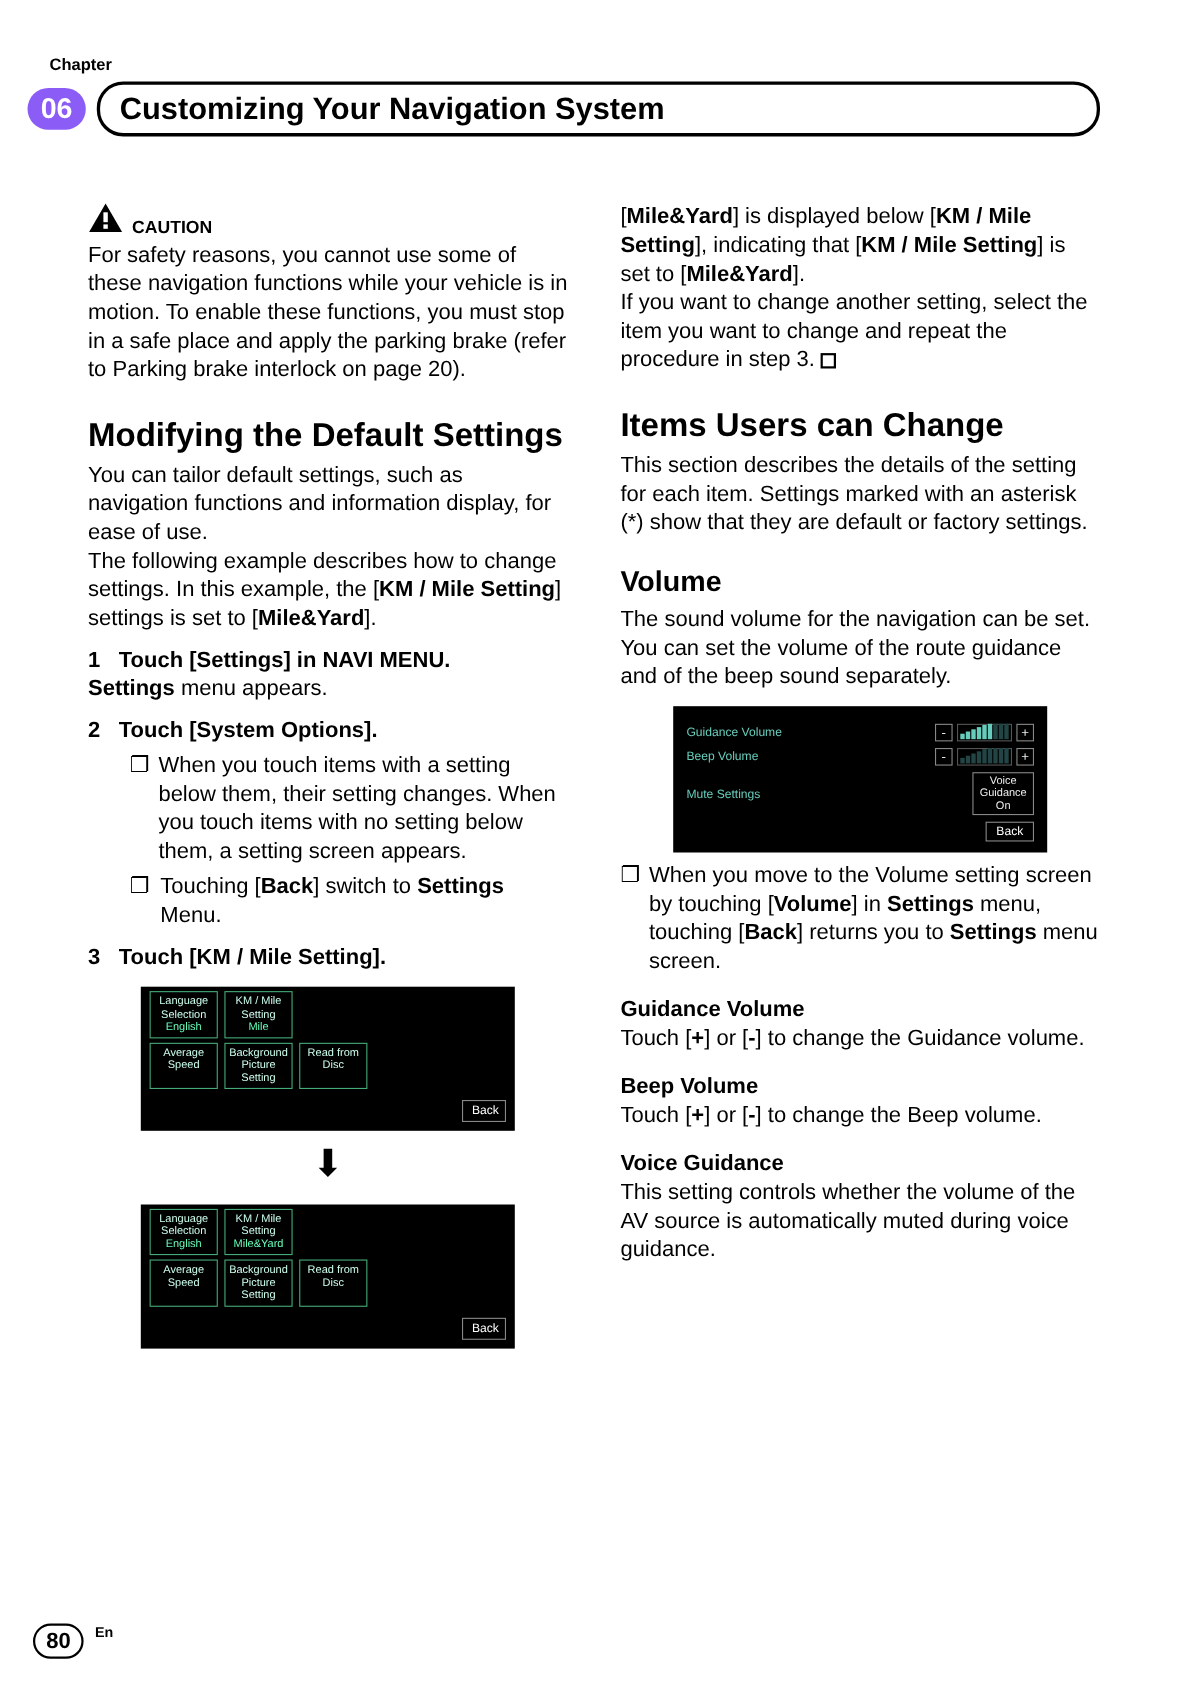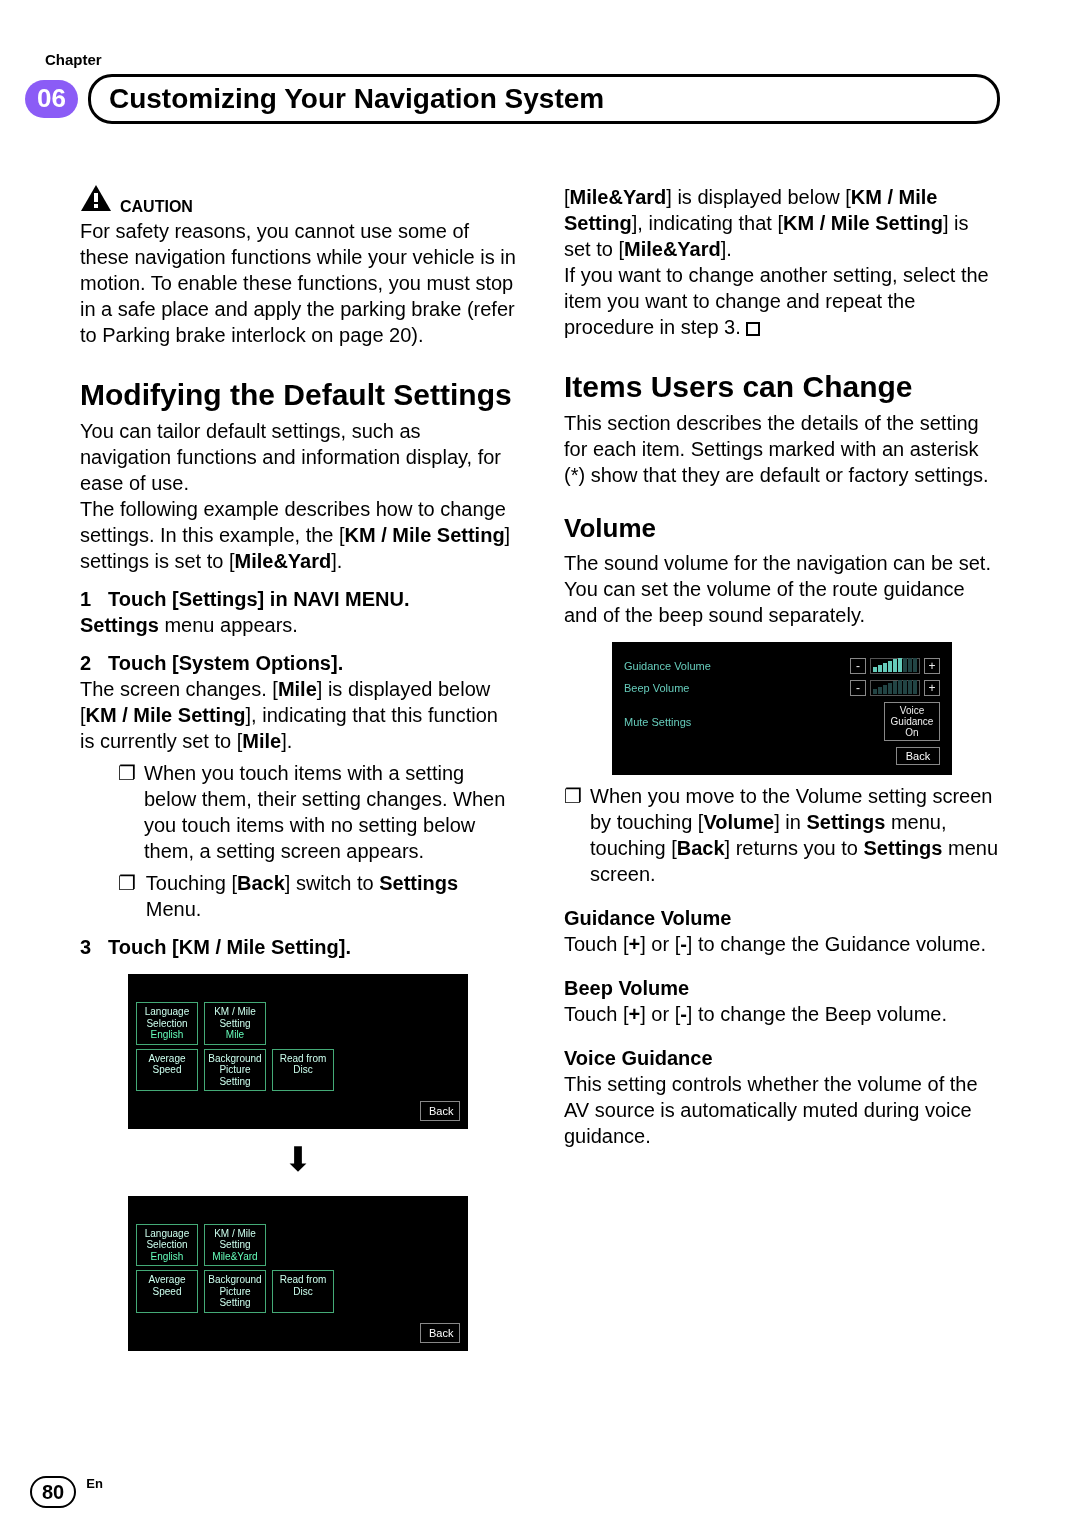--- a/index.html
+++ b/index.html
@@ -34,21 +34,21 @@
   .h2 { font-size: 26px; font-weight: bold; margin-top: 24px; margin-bottom: 4px; }
   .h3 { font-size: 20px; font-weight: bold; margin-top: 18px; }
   .italic { }
   .step-row { display: flex; gap: 14px; margin-top: 12px; }
   .step-num { font-weight: bold; min-width: 14px; }
   .bullet-row { display: flex; gap: 10px; margin-top: 6px; margin-left: 38px; }
   .bullet-sym { min-width: 16px; }
   .nobullet-row { display: flex; gap: 10px; margin-top: 6px; }
   .screenshot {
     background: #000; width: 340px; margin: 14px auto 8px auto;
-    padding: 28px 8px 8px 8px; font-family: Arial, sans-serif;
+    padding: 4px 8px 8px 8px; font-family: Arial, sans-serif;
   }
   .ss-grid { display: flex; gap: 6px; }
   .ss-cell {
     border: 1px solid #4a7; color: #cfe; font-size: 10px; text-align: center;
     padding: 3px 2px; width: 62px; line-height: 1.15;
   }
   .ss-cell .v { color: #6fb; }
   .ss-row2 { margin-top: 4px; }
   .ss-back {
     color: #fff; font-size: 11px; text-align: right; margin-top: 10px;
@@ -115,23 +115,20 @@
     <div class="step-row">
       <div class="step-num">1</div>
       <div><b>Touch [Settings] in NAVI MENU.</b></div>
     </div>
     <p><b>Settings</b><span> menu appears.</span></p>
 
     <div class="step-row">
       <div class="step-num">2</div>
       <div><b>Touch [System Options].</b></div>
     </div>
-    <p>
-      <span>The screen changes. [</span><b>Mile</b><span>] is displayed below [</span><b>KM / Mile Setting</b><span>], indicating that this function is currently set to [</span><b>Mile</b><span>].</span>
-    </p>
     <div class="bullet-row">
       <span class="bullet-sym">❐</span>
       <span>When you touch items with a setting below them, their setting changes. When you touch items with no setting below them, a setting screen appears.</span>
     </div>
     <div class="bullet-row">
       <span class="bullet-sym">❐</span>
       <span><span>Touching [</span><b>Back</b><span>] switch to </span><b>Settings</b><span> Menu.</span></span>
     </div>
 
     <div class="step-row">

